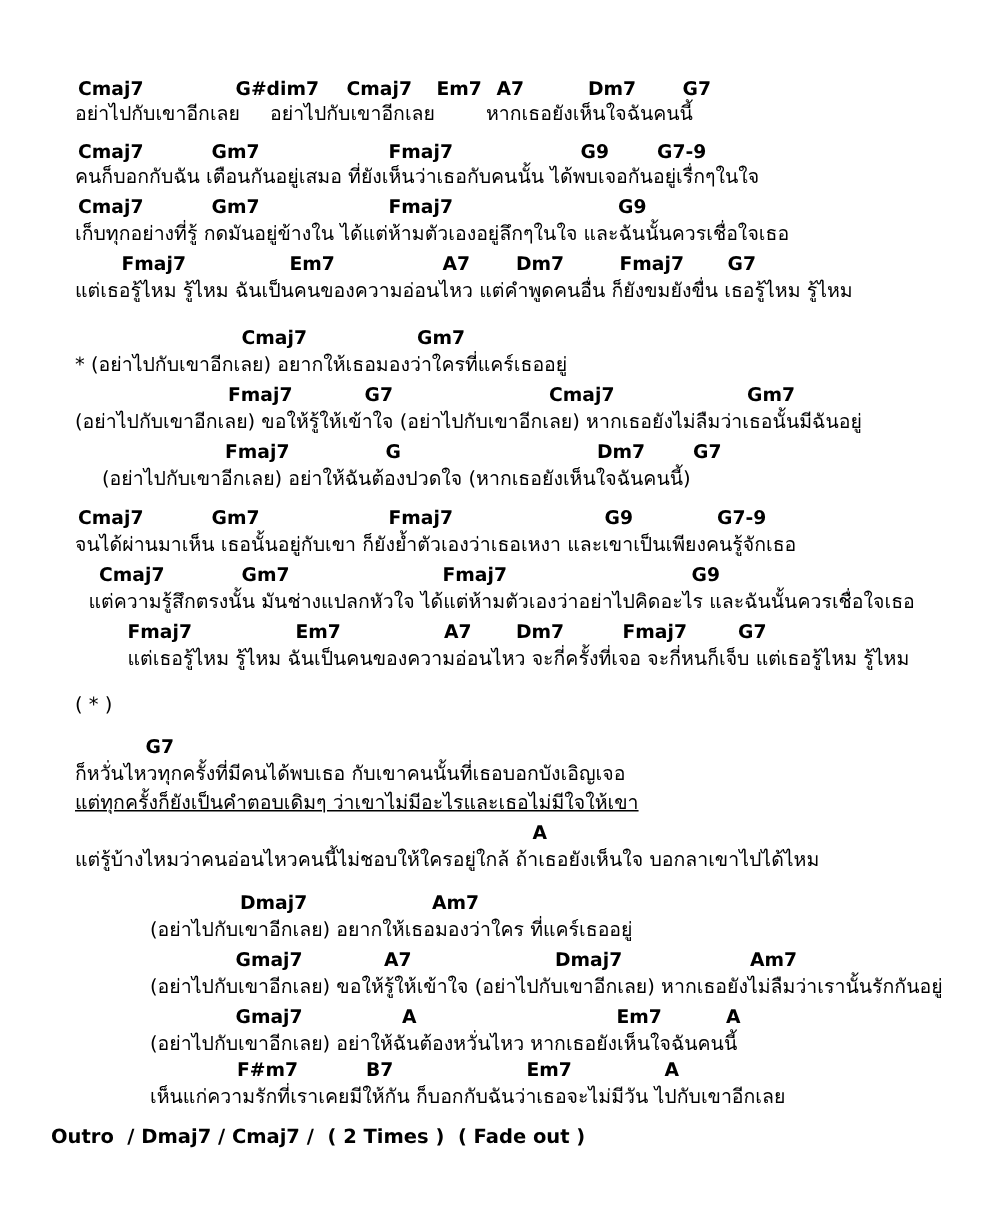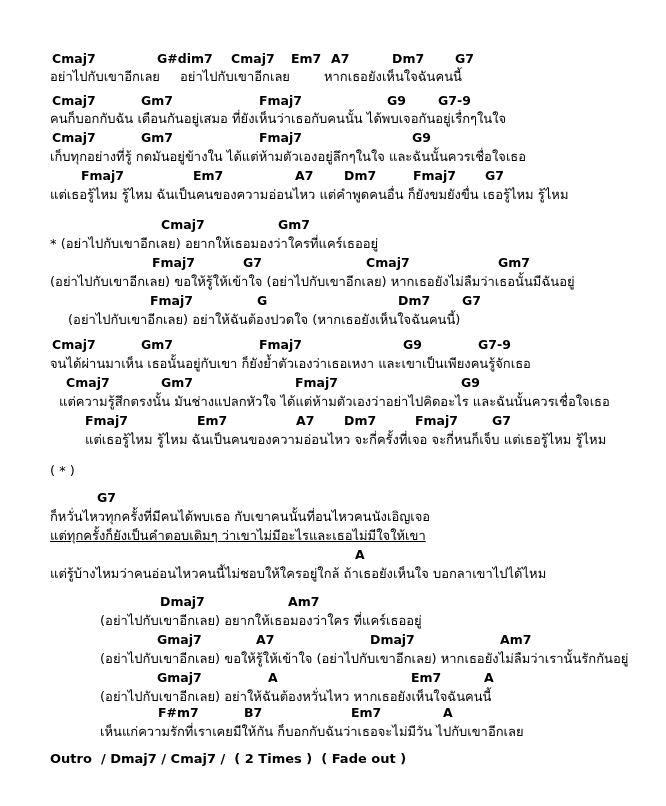--- a/index.html
+++ b/index.html
@@ -90,26 +90,26 @@
     <div class="line chordline" style="top: 294px;"><span class="chord" style="left: 150px;">Fmaj7</span><span class="chord" style="left: 257px;">G</span><span class="chord" style="left: 398px;">Dm7</span><span class="chord" style="left: 462px;">G7</span></div>
     <div class="line lyricline" style="top: 313px;"><span class="lyric" style="left: 68px; text-align: right;">(อย่าไปกับเขาอีกเลย) อย่าให้ฉันต้องปวดใจ (หากเธอยังเห็นใจฉันคนนี้)</span></div>
     <div class="line chordline" style="top: 338px;"><span class="chord" style="left: 52px;">Cmaj7</span><span class="chord" style="left: 141px;">Gm7</span><span class="chord" style="left: 259px;">Fmaj7</span><span class="chord" style="left: 403px;">G9</span><span class="chord" style="left: 478px;">G7-9</span></div>
     <div class="line lyricline" style="top: 357px;"><span class="lyric" style="left: 50px;">จนได้ผ่านมาเห็น เธอนั้นอยู่กับเขา ก็ยังย้ำตัวเองว่าเธอเหงา และเขาเป็นเพียงคนรู้จักเธอ</span></div>
     <div class="line chordline" style="top: 376px;"><span class="chord" style="left: 66px;">Cmaj7</span><span class="chord" style="left: 161px;">Gm7</span><span class="chord" style="left: 295px;">Fmaj7</span><span class="chord" style="left: 461px;">G9</span></div>
     <div class="line lyricline" style="top: 395px;"><span class="lyric" style="left: 59px;">แต่ความรู้สึกตรงนั้น มันช่างแปลกหัวใจ ได้แต่ห้ามตัวเองว่าอย่าไปคิดอะไร และฉันนั้นควรเชื่อใจเธอ</span></div>
     <div class="line chordline" style="top: 414px;"><span class="chord" style="left: 85px;">Fmaj7</span><span class="chord" style="left: 197px;">Em7</span><span class="chord" style="left: 296px;">A7</span><span class="chord" style="left: 344px;">Dm7</span><span class="chord" style="left: 415px;">Fmaj7</span><span class="chord" style="left: 492px;">G7</span></div>
     <div class="line lyricline" style="top: 433px;"><span class="lyric" style="left: 50px; margin-left: 35px;">แต่เธอรู้ไหม รู้ไหม ฉันเป็นคนของความอ่อนไหว จะกี่ครั้งที่เจอ จะกี่หนก็เจ็บ แต่เธอรู้ไหม รู้ไหม</span></div>
     <div class="line marker" style="top: 464px;"><span class="lyric" style="left: 50px;">( * )</span></div>
     <div class="line chordline" style="top: 491px;"><span class="chord" style="left: 97px;">G7</span></div>
-    <div class="line lyricline" style="top: 510px;"><span class="lyric" style="left: 50px;">ก็หวั่นไหวทุกครั้งที่มีคนได้พบเธอ กับเขาคนนั้นที่อนไหวคนนังเอิญเจอ</span></div>
+    <div class="line lyricline" style="top: 510px;"><span class="lyric" style="left: 50px;">ก็หวั่นไหวทุกครั้งที่มีคนได้พบเธอ กับเขาคนนั้นที่เธอบอกบังเอิญเจอ</span></div>
     <div class="line lyricline" style="top: 529px;"><span class="lyric" style="left: 50px; text-decoration: underline;">แต่ทุกครั้งก็ยังเป็นคำตอบเดิมๆ ว่าเขาไม่มีอะไรและเธอไม่มีใจให้เขา</span></div>
     <div class="line chordline" style="top: 548px;"><span class="chord" style="left: 355px;">A</span></div>
     <div class="line lyricline" style="top: 567px;"><span class="lyric" style="left: 50px;">แต่รู้บ้างไหมว่าคนอ่อนไหวคนนี้ไม่ชอบให้ใครอยู่ใกล้ ถ้าเธอยังเห็นใจ บอกลาเขาไปได้ไหม</span></div>
     <div class="line chordline" style="top: 595px;"><span class="chord" style="left: 160px;">Dmaj7</span><span class="chord" style="left: 288px;">Am7</span></div>
     <div class="line lyricline" style="top: 614px;"><span class="lyric" style="left: 100px;">(อย่าไปกับเขาอีกเลย) อยากให้เธอมองว่าใคร ที่แคร์เธออยู่</span></div>
     <div class="line chordline" style="top: 633px;"><span class="chord" style="left: 157px;">Gmaj7</span><span class="chord" style="left: 256px;">A7</span><span class="chord" style="left: 370px;">Dmaj7</span><span class="chord" style="left: 500px;">Am7</span></div>
     <div class="line lyricline" style="top: 652px;"><span class="lyric" style="left: 100px;">(อย่าไปกับเขาอีกเลย) ขอให้รู้ให้เข้าใจ (อย่าไปกับเขาอีกเลย) หากเธอยังไม่ลืมว่าเรานั้นรักกันอยู่</span></div>
     <div class="line chordline" style="top: 671px;"><span class="chord" style="left: 157px;">Gmaj7</span><span class="chord" style="left: 268px;">A</span><span class="chord" style="left: 411px;">Em7</span><span class="chord" style="left: 484px;">A</span></div>
     <div class="line lyricline" style="top: 690px;"><span class="lyric" style="left: 100px;">(อย่าไปกับเขาอีกเลย) อย่าให้ฉันต้องหวั่นไหว หากเธอยังเห็นใจฉันคนนี้</span></div>
     <div class="line chordline" style="top: 706px;"><span class="chord" style="left: 158px;">F#m7</span><span class="chord" style="left: 244px;">B7</span><span class="chord" style="left: 351px;">Em7</span><span class="chord" style="left: 443px;">A</span></div>
     <div class="line lyricline" style="top: 725px;"><span class="lyric" style="left: 100px;">เห็นแก่ความรักที่เราเคยมีให้กัน ก็บอกกับฉันว่าเธอจะไม่มีวัน ไปกับเขาอีกเลย</span></div>
-    <div class="line outro" style="top: 752px;"><span class="lyric" style="left: 50px;">Outro  / Dmaj7 / Cmaj7 /  ( 2 Times )  ( Fade out )</span></div>
+    <div class="line outro" style="top: 752px;"><span class="lyric" style="left: 34px;">Outro  / Dmaj7 / Cmaj7 /  ( 2 Times )  ( Fade out )</span></div>
   </div>
 
 </body></html>

